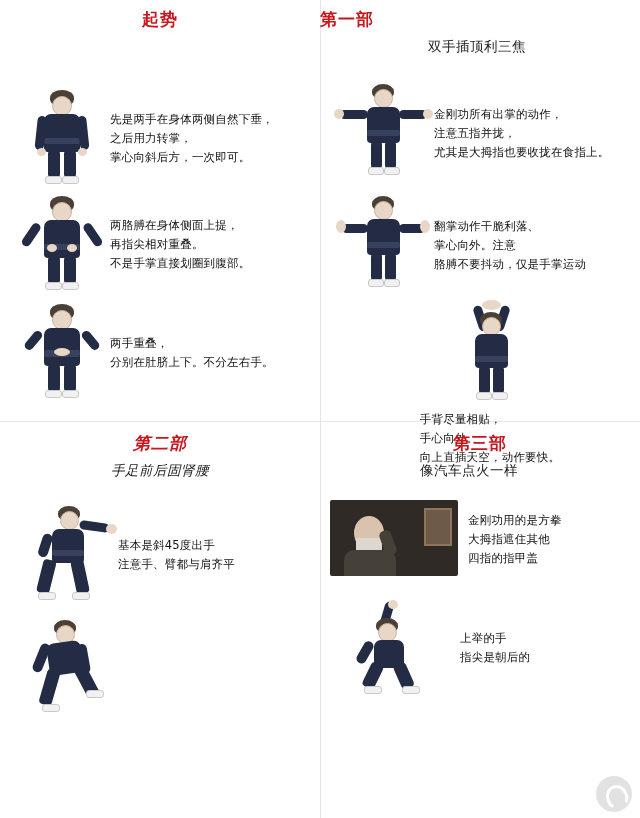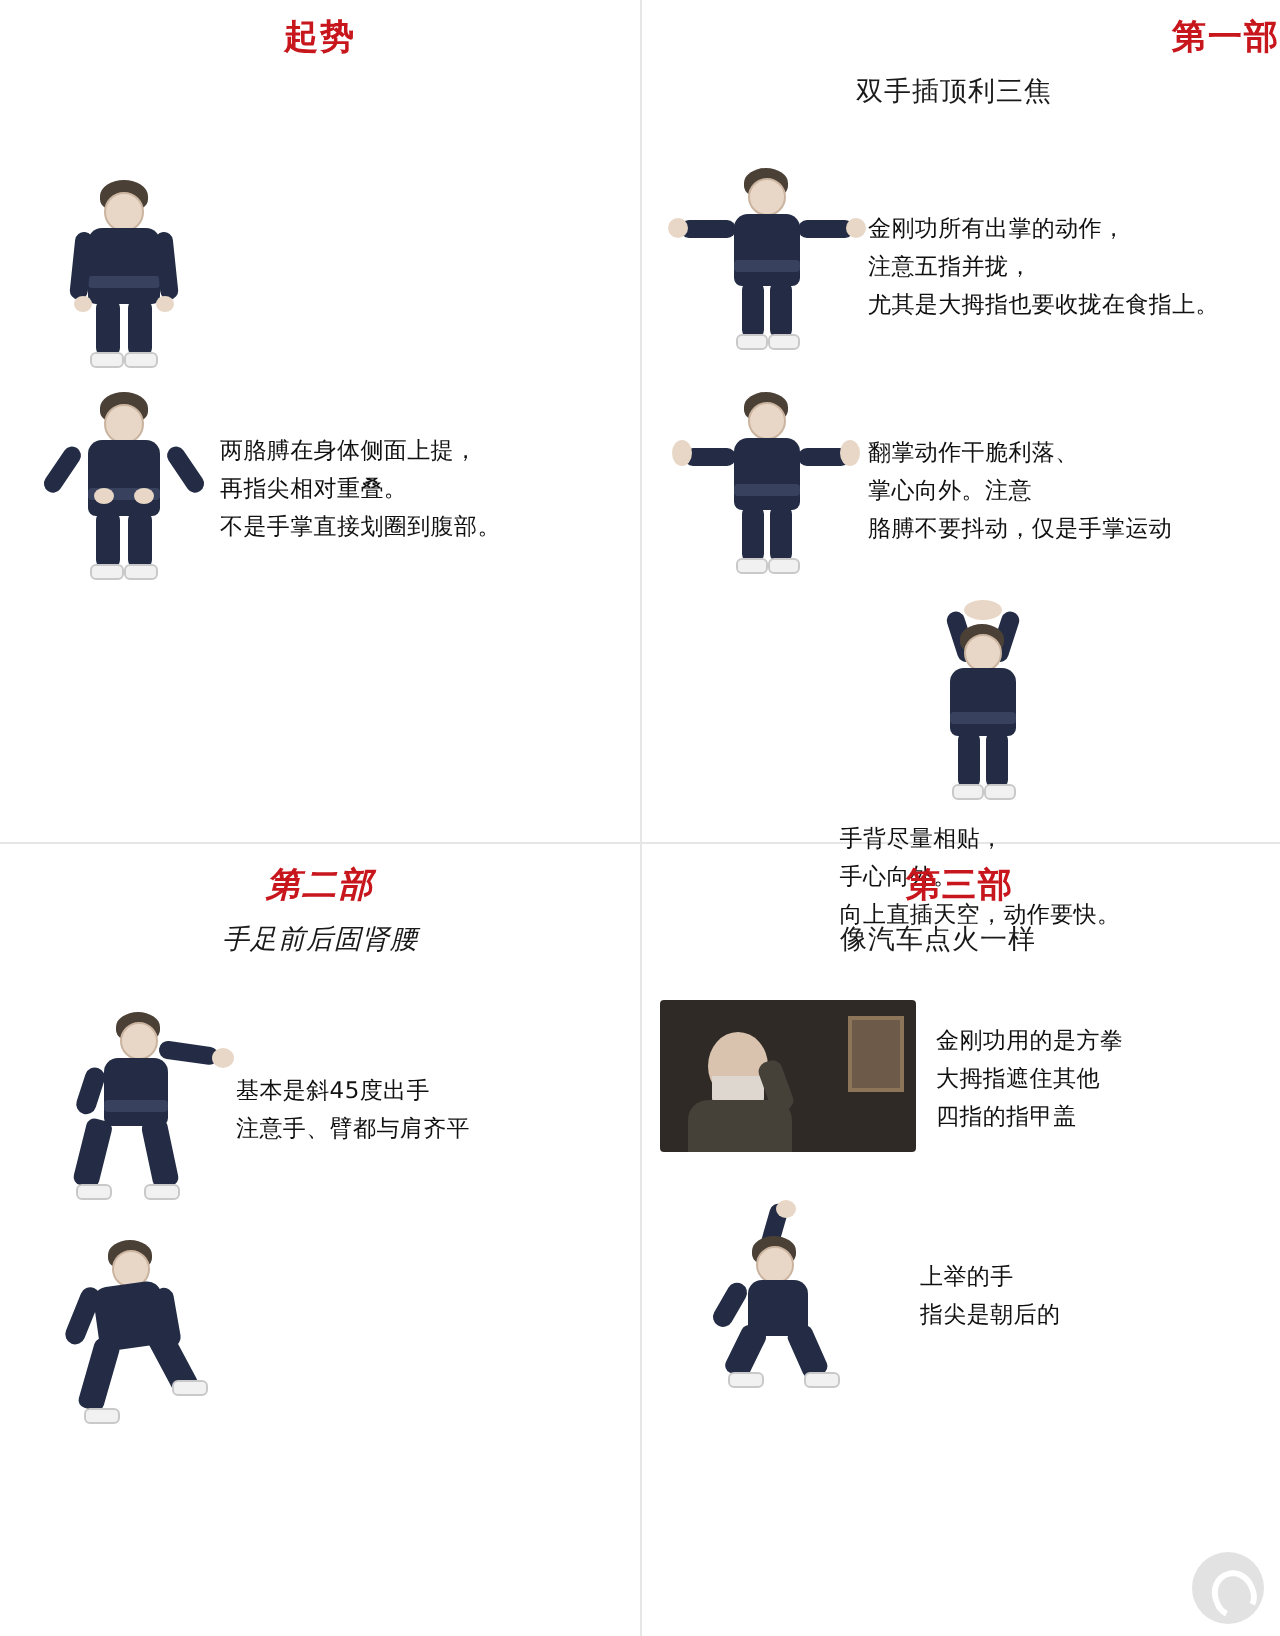--- a/index.html
+++ b/index.html
@@ -213,20 +213,23 @@
         <div class="arm" style="left:24px; top:30px; width:9px; height:34px; transform:rotate(6deg);"></div>
         <div class="arm" style="left:63px; top:30px; width:9px; height:34px; transform:rotate(-6deg);"></div>
         <div class="hand" style="left:23px; top:62px; width:9px; height:8px;"></div>
         <div class="hand" style="left:64px; top:62px; width:9px; height:8px;"></div>
         <div class="leg" style="left:34px; top:64px; width:12px; height:28px;"></div>
         <div class="leg" style="left:50px; top:64px; width:12px; height:28px;"></div>
         <div class="shoe" style="left:31px; top:90px; width:17px; height:8px;"></div>
         <div class="shoe" style="left:48px; top:90px; width:17px; height:8px;"></div>
       </div>
     </div>
+    <div class="caption">先是两手在身体两侧自然下垂，
+之后用力转掌，
+掌心向斜后方，一次即可。</div>
   </div>
 
   <div class="row" style="left:14px; top:192px; position:absolute; width:306px;">
     <div class="fig">
       <div class="person">
         <div class="hair" style="left:36px; top:4px; width:24px; height:16px;"></div>
         <div class="head" style="left:38px; top:10px; width:20px; height:20px;"></div>
         <div class="torso" style="left:30px; top:28px; width:36px; height:38px;"></div>
         <div class="sash" style="left:30px; top:52px; width:36px; height:6px;"></div>
         <div class="arm" style="left:20px; top:32px; width:9px; height:26px; transform:rotate(34deg);"></div>
@@ -237,23 +240,42 @@
         <div class="leg" style="left:50px; top:64px; width:12px; height:28px;"></div>
         <div class="shoe" style="left:31px; top:90px; width:17px; height:8px;"></div>
         <div class="shoe" style="left:48px; top:90px; width:17px; height:8px;"></div>
       </div>
     </div>
     <div class="caption">两胳膊在身体侧面上提，
 再指尖相对重叠。
 不是手掌直接划圈到腹部。</div>
   </div>
 
+  <div class="row" style="left:14px; top:300px; position:absolute; width:306px;">
+    <div class="fig">
+      <div class="person">
+        <div class="hair" style="left:36px; top:4px; width:24px; height:16px;"></div>
+        <div class="head" style="left:38px; top:10px; width:20px; height:20px;"></div>
+        <div class="torso" style="left:30px; top:28px; width:36px; height:38px;"></div>
+        <div class="sash" style="left:30px; top:50px; width:36px; height:7px;"></div>
+        <div class="arm" style="left:22px; top:32px; width:9px; height:22px; transform:rotate(40deg);"></div>
+        <div class="arm" style="left:65px; top:32px; width:9px; height:22px; transform:rotate(-40deg);"></div>
+        <div class="hand" style="left:40px; top:48px; width:16px; height:8px;"></div>
+        <div class="leg" style="left:34px; top:64px; width:12px; height:28px;"></div>
+        <div class="leg" style="left:50px; top:64px; width:12px; height:28px;"></div>
+        <div class="shoe" style="left:31px; top:90px; width:17px; height:8px;"></div>
+        <div class="shoe" style="left:48px; top:90px; width:17px; height:8px;"></div>
+      </div>
+    </div>
+    <div class="caption">两手重叠，
+分别在肚脐上下。不分左右手。</div>
+  </div>
 
   <div class="col col-right" style="top:8px;">
-    <div class="sec-title" style="text-align:right;">第一部</div>
+    <div class="sec-title" style="text-align:left;">第一部</div>
     <div class="sec-sub" style="text-align:left; padding-left:108px;">双手插顶利三焦</div>
   </div>
 
   <div class="row" style="left:330px; top:78px; position:absolute; width:306px;">
     <div class="fig" style="width:104px; height:110px;">
       <div class="person">
         <div class="hair" style="left:42px; top:6px; width:22px; height:15px;"></div>
         <div class="head" style="left:44px; top:11px; width:19px; height:19px;"></div>
         <div class="torso" style="left:37px; top:29px; width:33px; height:36px;"></div>
         <div class="sash" style="left:37px; top:52px; width:33px; height:6px;"></div>

